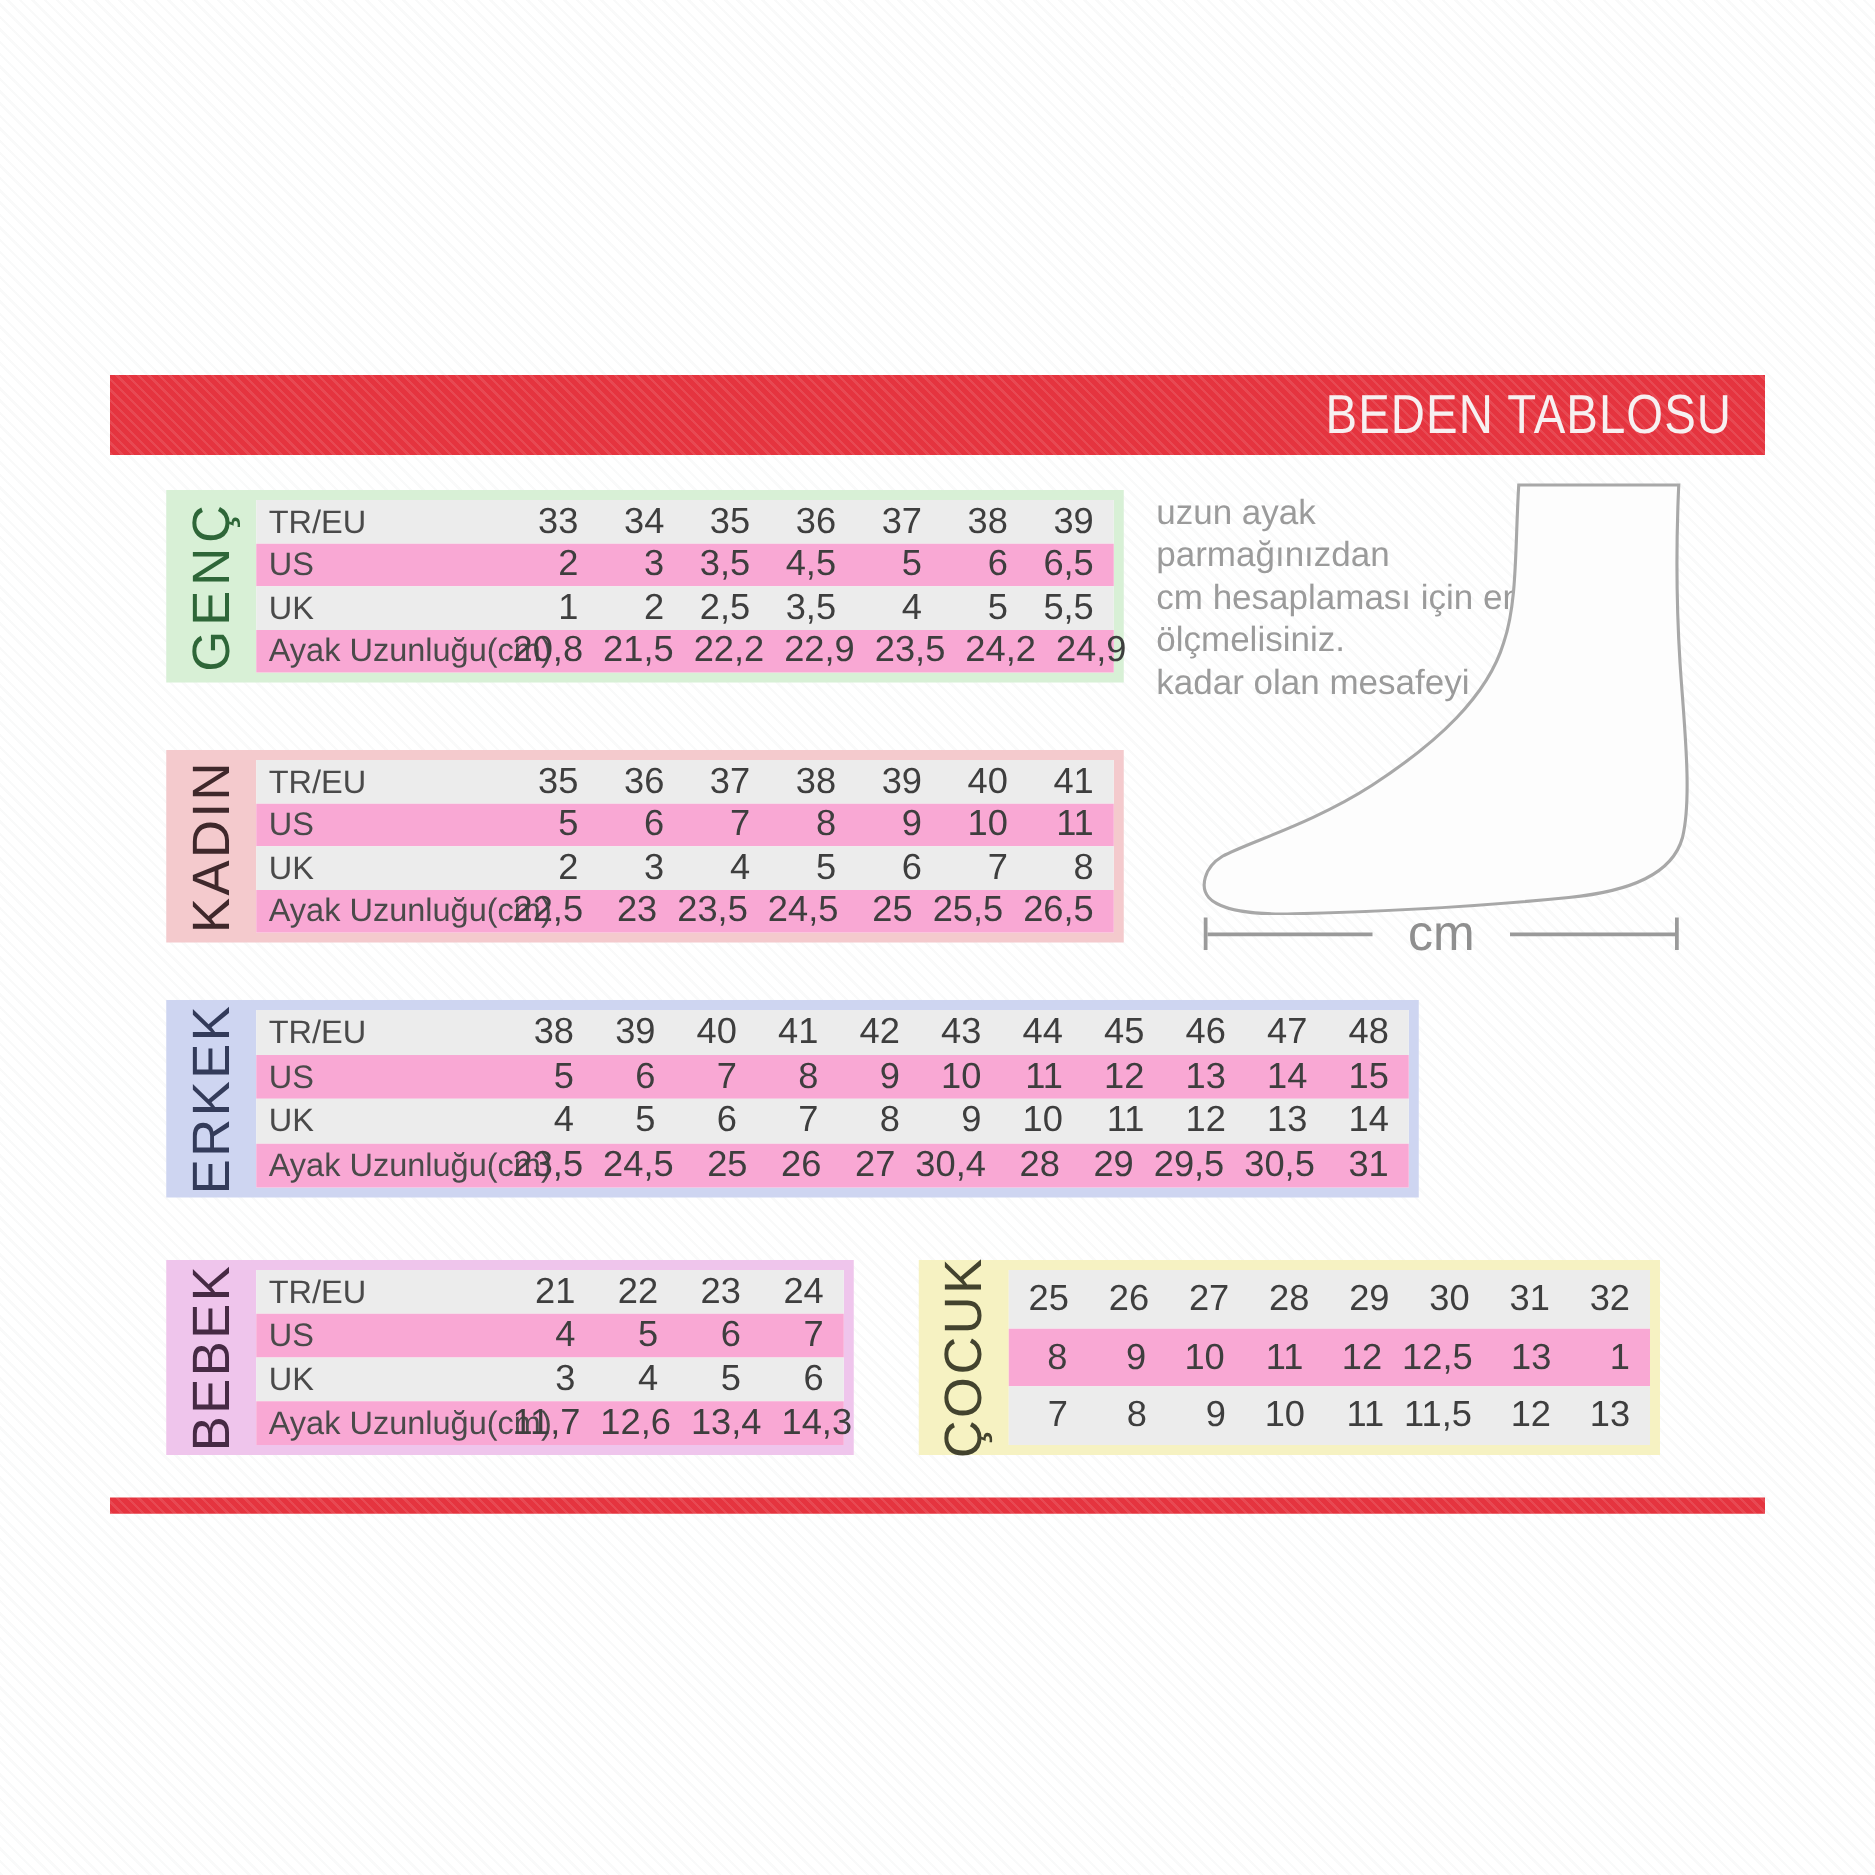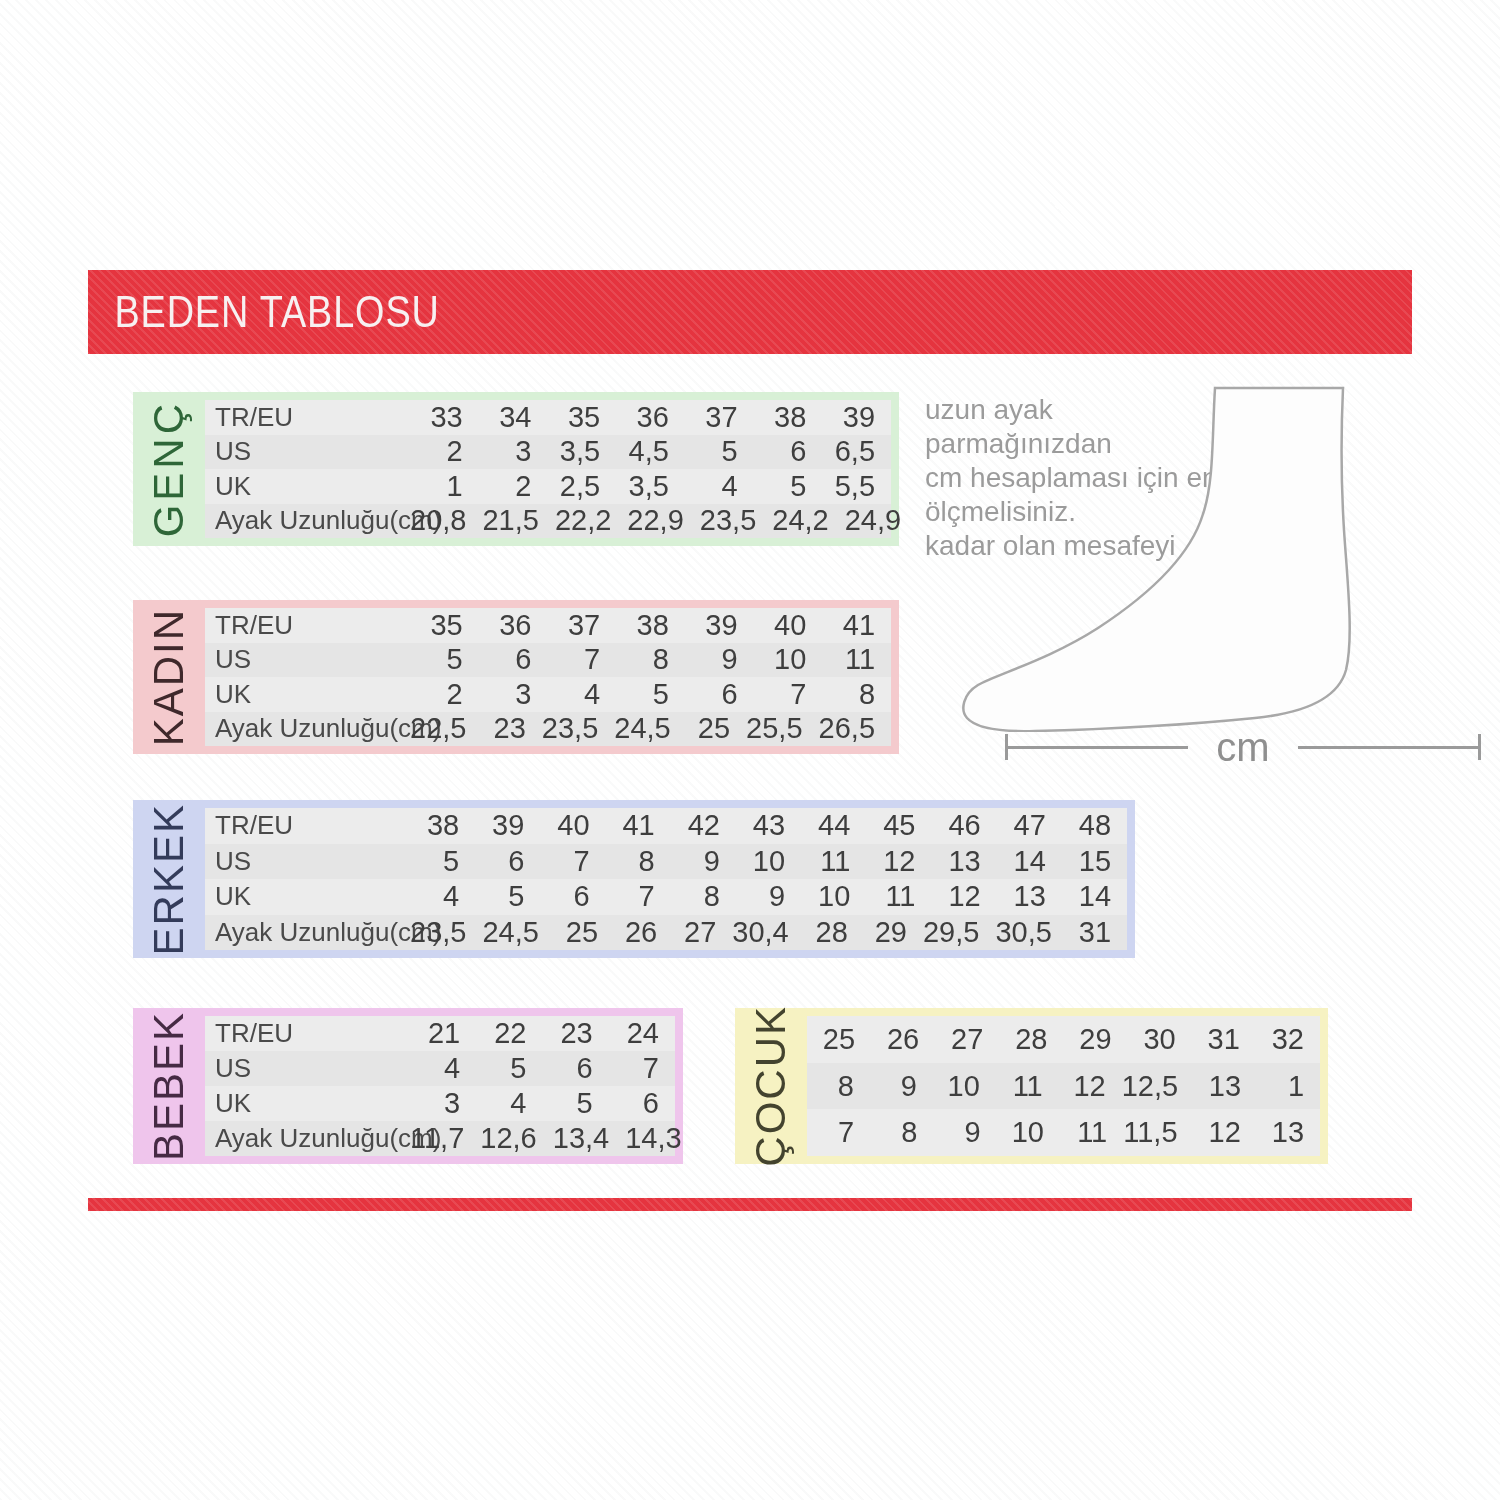--- a/index.html
+++ b/index.html
@@ -10,53 +10,53 @@
   }
   body::before{
     content:"";position:absolute;inset:0;pointer-events:none;
     background:repeating-linear-gradient(45deg, rgba(140,150,150,0.05) 0 2px, transparent 2px 7px);
   }
   
   .redbar{
     position:absolute;left:88px;width:1324px;background:#e5343f;
     background-image:repeating-linear-gradient(45deg, rgba(255,255,255,0.10) 0 2px, transparent 2px 6px);
   }
-  .header{top:270px;height:84px;display:flex;align-items:center;justify-content:flex-start}
+  .header{top:300px;height:64px;display:flex;align-items:center;justify-content:flex-end}
   .title{
     color:#f7f0f1;font-size:44px;font-weight:400;letter-spacing:1px;
     transform:scaleX(0.86);white-space:nowrap;
   }
   .bottombar{top:1198px;height:13px}
   
   .size-table{position:absolute;display:flex;box-sizing:border-box}
   .side{width:72px;display:flex;align-items:center;justify-content:center;flex:none}
   .side span{
     writing-mode:vertical-rl;transform:rotate(180deg);
     font-size:42px;letter-spacing:2px;font-weight:400;white-space:nowrap;
   }
   .tbl{flex:1;margin:8px 8px 8px 0;background:#ffffff;display:flex;flex-direction:column;min-width:0}
   .trow{flex:1;display:flex;align-items:center;font-size:29px;color:#3e3e3e}
   .trow.odd{background:#ececec}
-  .trow.even{background:#e5e5e5}
+  .trow.even{background:#f9a8d4}
   .rlabel{width:205px;flex:none;padding-left:10px;box-sizing:border-box;white-space:nowrap;font-size:26px;color:#4a4a4a}
   .cell{flex:1;text-align:right;padding-right:16px;white-space:nowrap}
   .t-genc{left:133px;top:392px;width:766px;height:154px;background:#d8f0d6}
   .t-genc .side span{color:#2e6638;letter-spacing:4px}
   .t-kadin{left:133px;top:600px;width:766px;height:154px;background:#f4cacd}
   .t-kadin .side span{color:#3f282b}
   .t-erkek{left:133px;top:800px;width:1002px;height:158px;background:#ced5f1}
   .t-erkek .side span{color:#333b5a}
   .t-bebek{left:133px;top:1008px;width:550px;height:156px;background:#efc5ec}
   .t-bebek .side span{color:#462a44}
   .t-cocuk{left:735px;top:1008px;width:593px;height:156px;background:#f6f2c2}
   .t-cocuk .side span{color:#43432e}
   
   .note{position:absolute;left:925px;top:393px;width:310px;font-size:28px;line-height:34px;color:#9b9b9b}
   .foot-svg{position:absolute;left:950px;top:382px}
-  .measure{position:absolute;left:1005px;top:727px;width:476px;height:40px;display:flex;align-items:center}
+  .measure{position:absolute;left:963px;top:727px;width:380px;height:40px;display:flex;align-items:center}
   .tick{width:3px;height:26px;background:#9a9a9a;flex:none}
   .seg{flex:1;height:3px;background:#9a9a9a}
   .cm-label{margin:0 28px;font-size:40px;color:#8f8f8f;line-height:1}
 </style>
 </head>
 <body>
 
 <div class="redbar header">
   <span class="title">BEDEN TABLOSU</span>
 </div>

